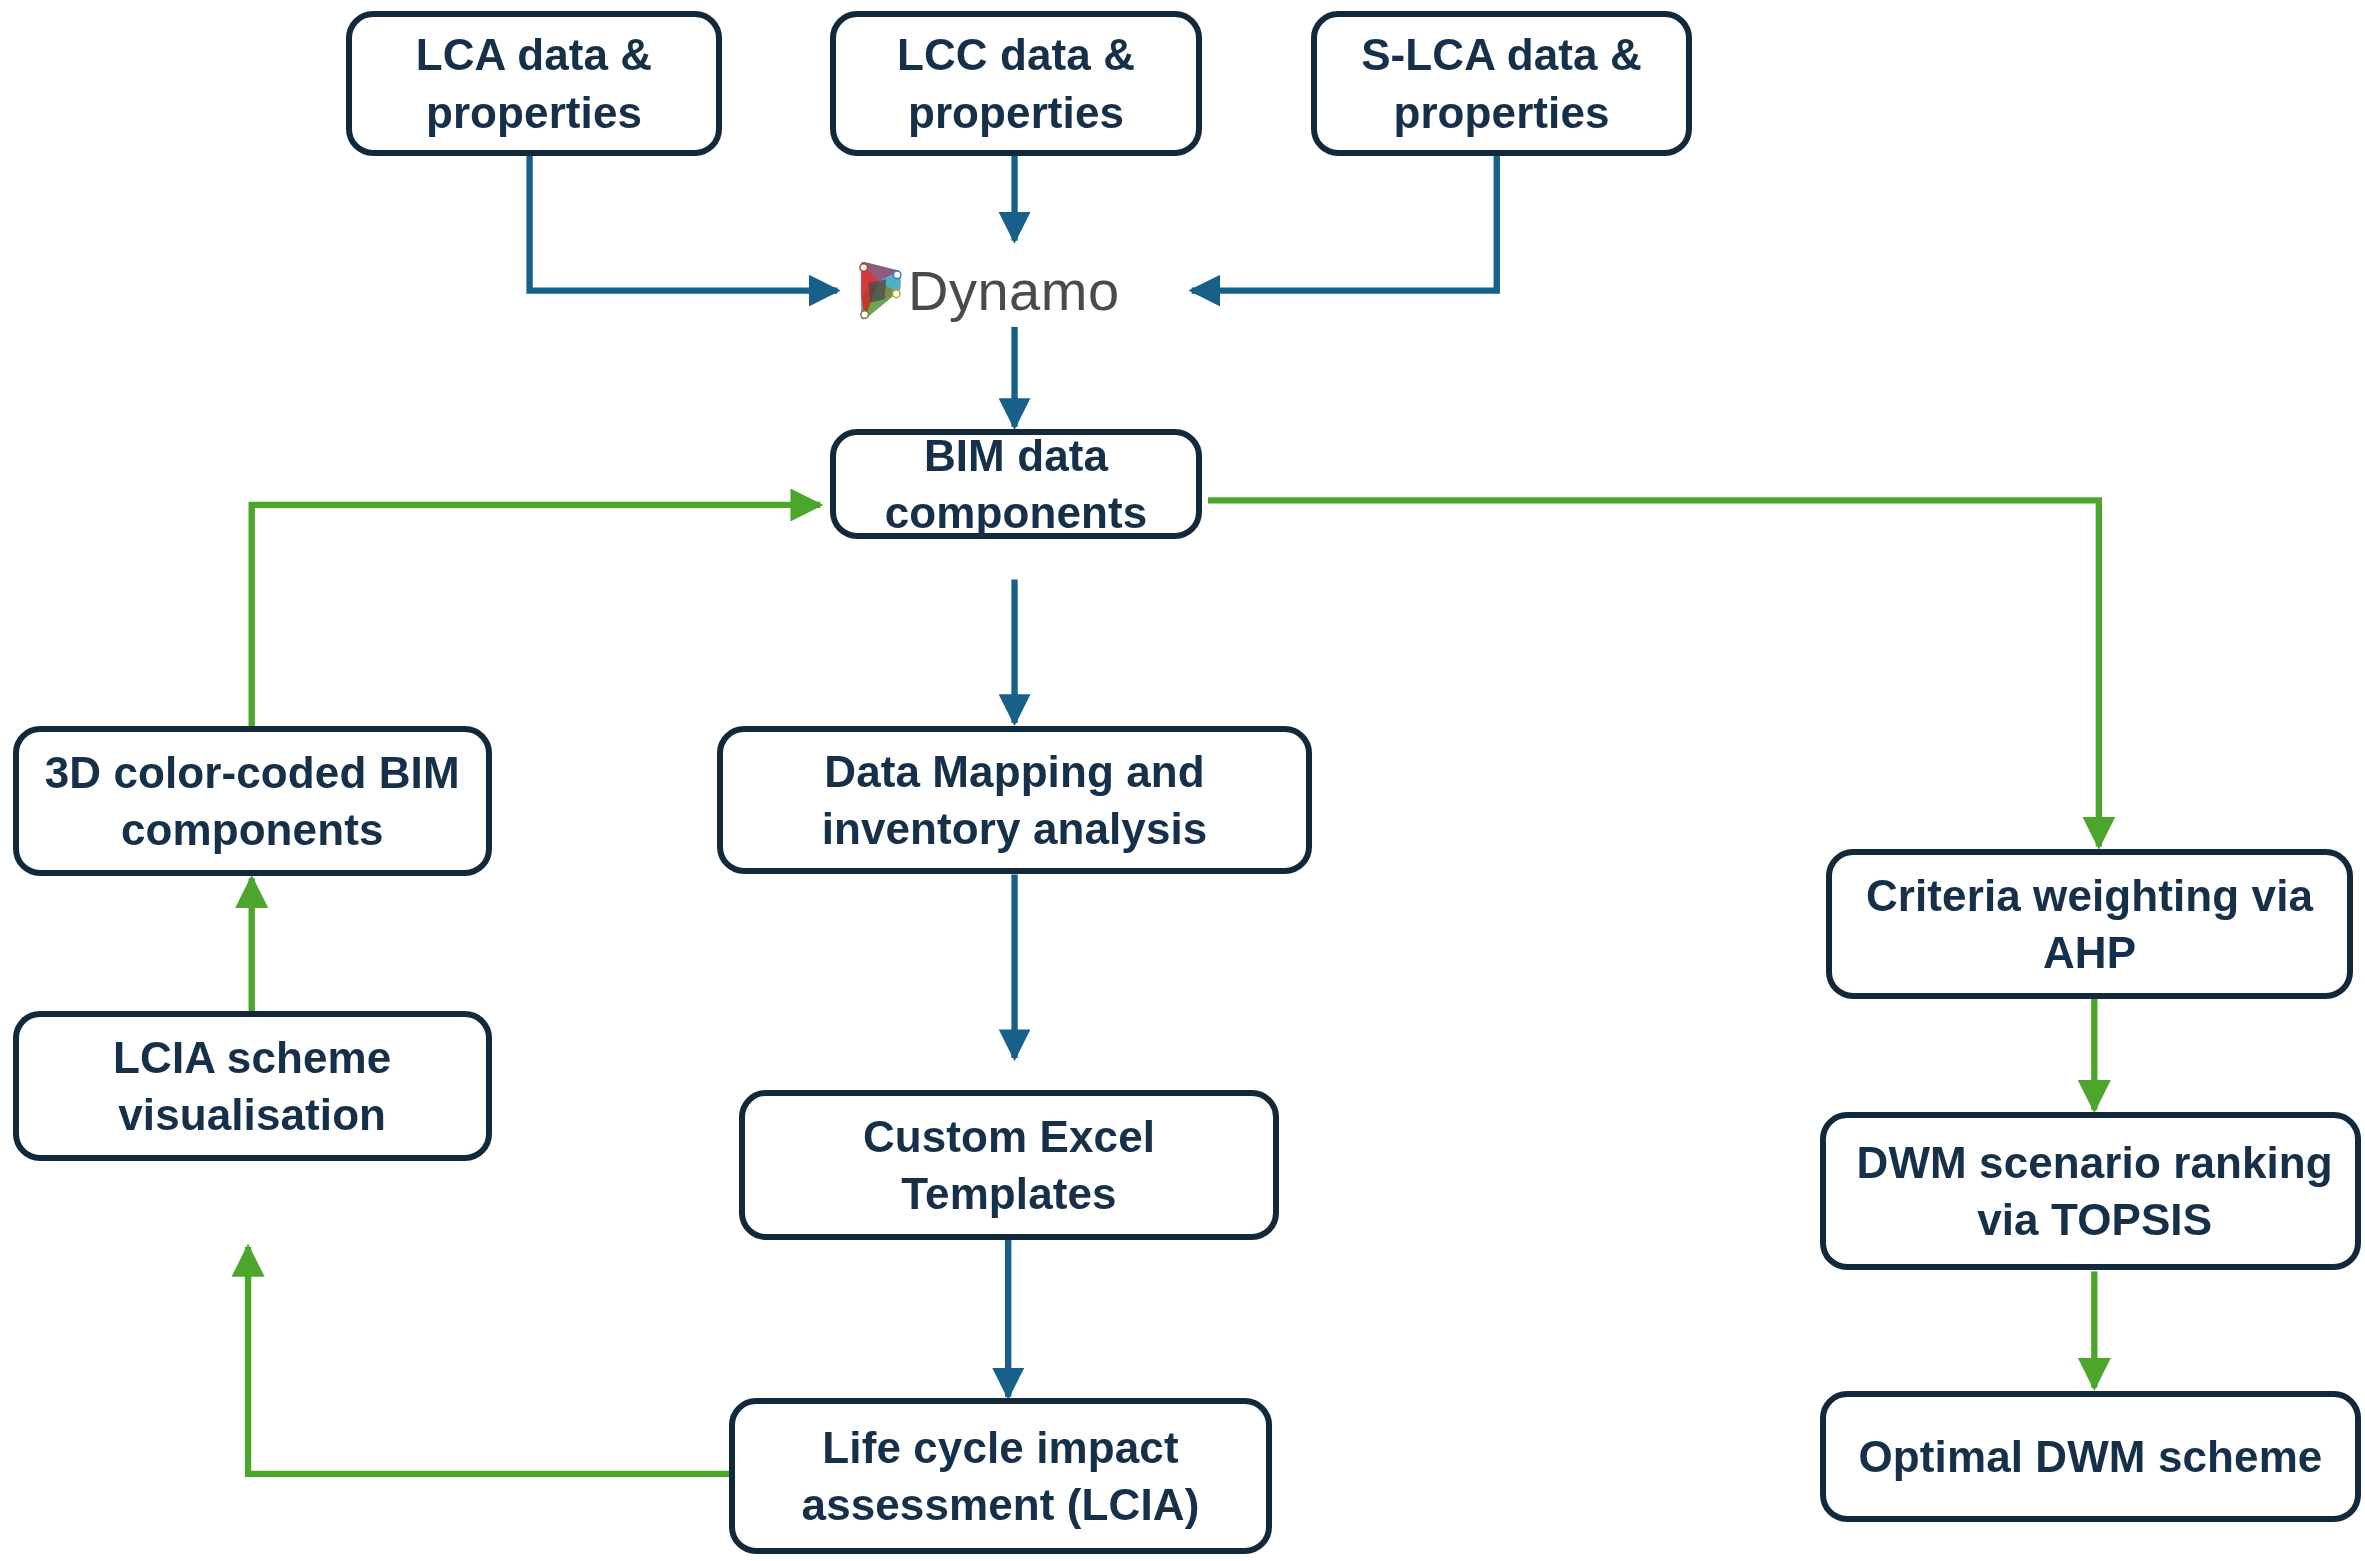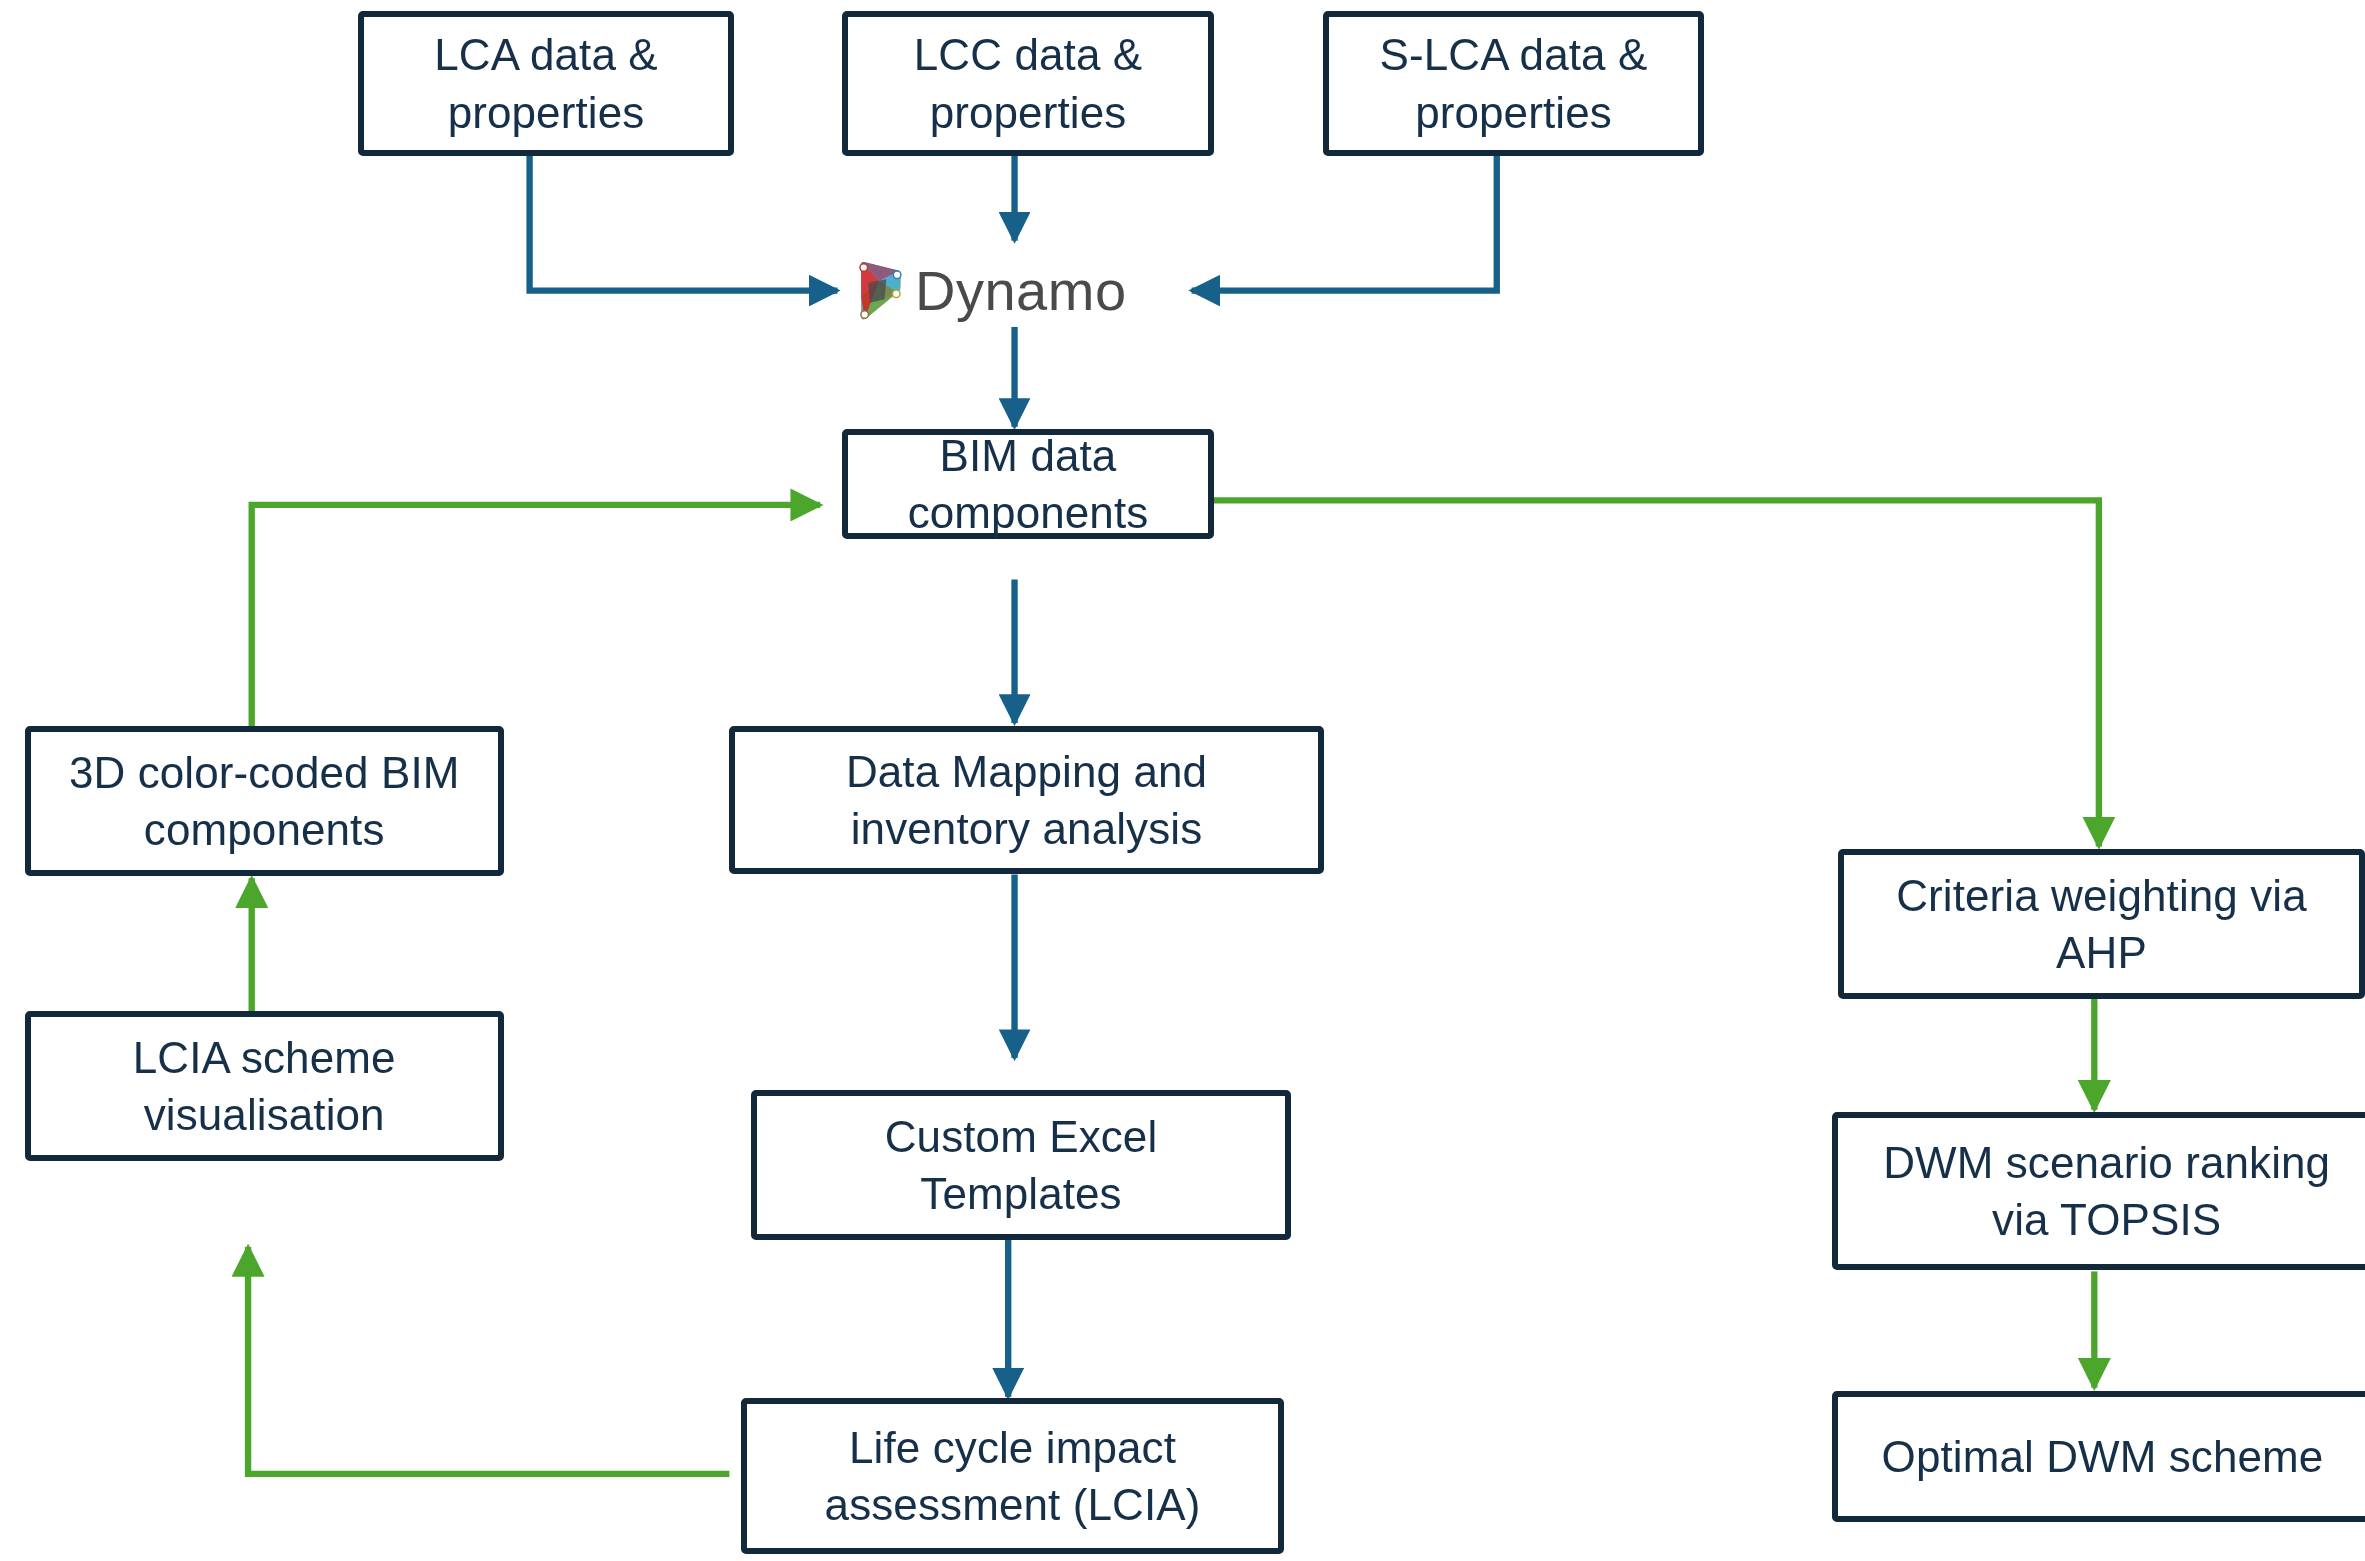--- a/index.html
+++ b/index.html
@@ -15,42 +15,41 @@
     width: 2366px;
     height: 1562px;
     background: #ffffff;
     overflow: hidden;
   }
   .node {
     position: absolute;
     box-sizing: border-box;
     background: #ffffff;
     border: 6.4px solid #12293c;
-    border-radius: 5px;
+    border-radius: 27px;
     color: #16304a;
     display: flex;
     align-items: center;
     justify-content: center;
     text-align: center;
     line-height: 1.30;
     font-size: 44px;
-    font-weight: 400;
+    font-weight: 700;
     letter-spacing: 0.1px;
     z-index: 5;
     padding: 3.6px 12.7px;
-    margin-left: 12px;
   }
   .node span { display: block; width: 100%; }
 
   
   #dynamo-group {
     position: absolute;
     display: flex;
     align-items: center;
-    gap: 7px;
+    gap: 0;
     z-index: 6;
   }
   #dynamo-logo {
     width: 56px;
     height: 64px;
     position: relative;
   }
   #dynamo-word {
     font-size: 56px;
     color: #4a4a4a;

